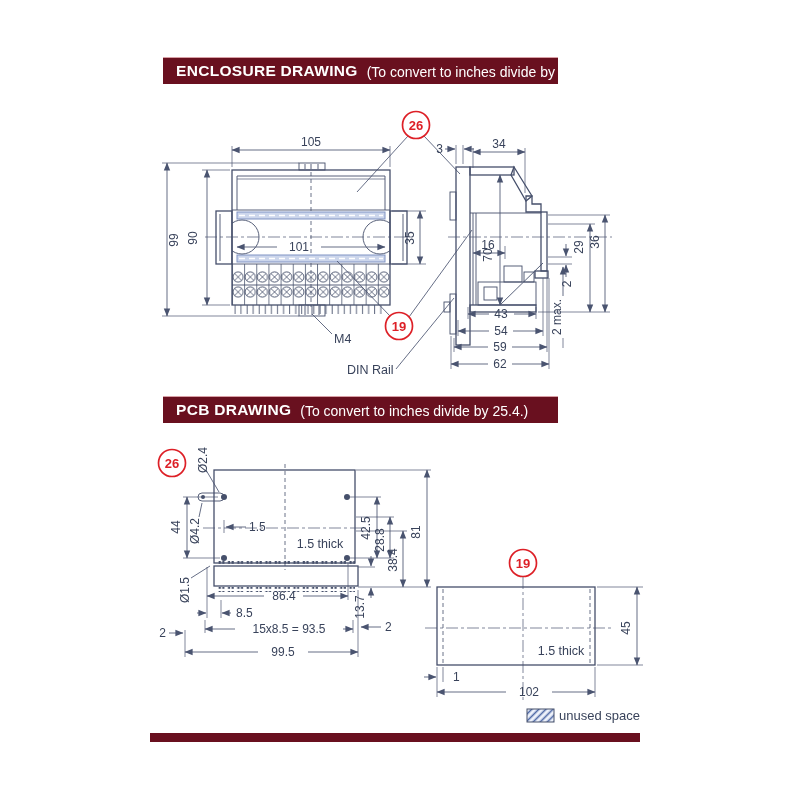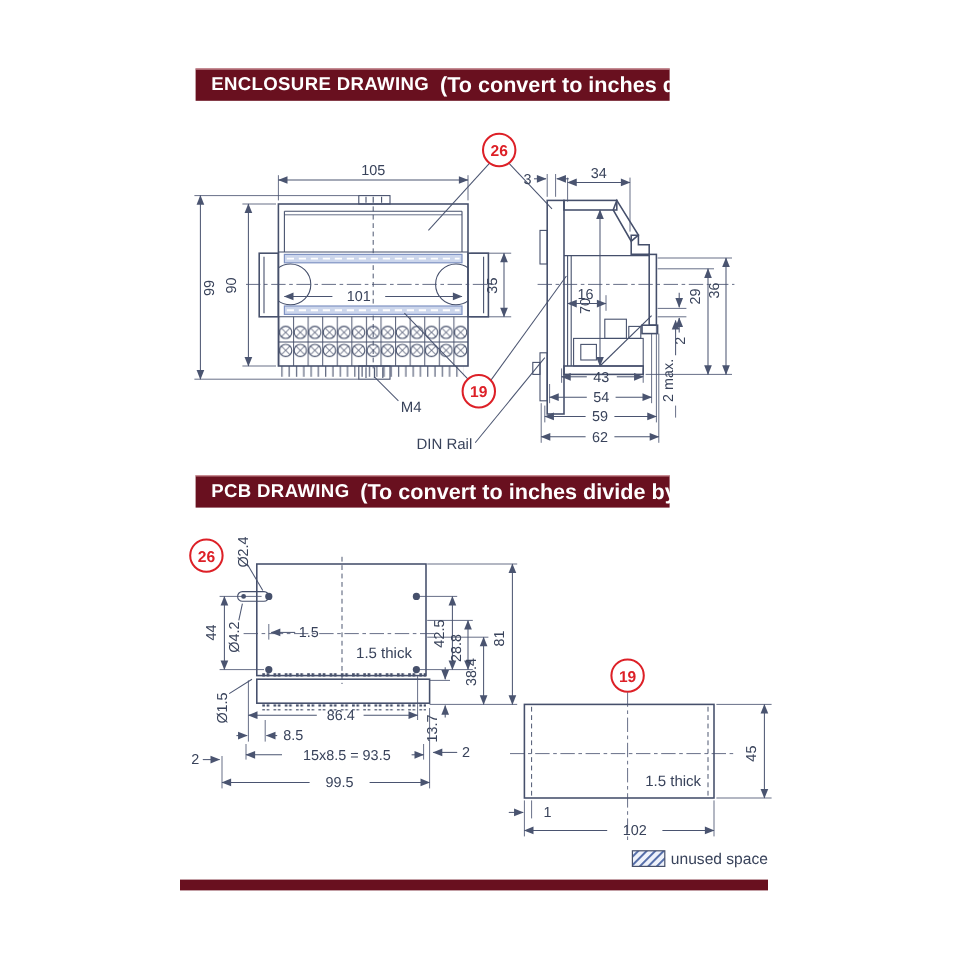--- a/index.html
+++ b/index.html
@@ -2,21 +2,21 @@
 <html><head>
 <meta charset="utf-8">
 <style>
   html,body{margin:0;padding:0;background:#ffffff;}
   #page{position:relative;width:800px;height:800px;background:#fff;overflow:hidden;
         font-family:"Liberation Sans",sans-serif;}
   .bar{position:absolute;left:163px;width:395px;height:27px;background:#69101f;
        color:#fff;display:flex;align-items:center;gap:9px;padding-left:13px;
        box-sizing:border-box;border-top:1px solid #d9a0a6;}
   .bar .title{font-size:15.5px;font-weight:bold;letter-spacing:.3px;white-space:nowrap;}
-  .bar .subtitle{font-size:18px;font-weight:bold;white-space:nowrap;padding-top:1px;}
+  .bar .subtitle{font-size:14px;font-weight:normal;white-space:nowrap;padding-top:1px;}
   #bar-enclosure{top:57px;}
   #bar-pcb{top:396px;}
   #bottom-rule{position:absolute;left:150px;top:733px;width:490px;height:9px;background:#69101f;}
   svg{position:absolute;left:0;top:0;}
   .obj{stroke:#454f6b;stroke-width:1.3;fill:none;}
   .obj2{stroke:#454f6b;stroke-width:0.9;fill:none;}
   .dim{stroke:#4a5470;stroke-width:0.85;fill:none;}
   .ext{stroke:#4a5470;stroke-width:0.7;fill:none;}
   .ldr{stroke:#4a5470;stroke-width:0.85;fill:none;}
   .cl{stroke:#4a5470;stroke-width:0.7;fill:none;stroke-dasharray:12 3 3 3;}

